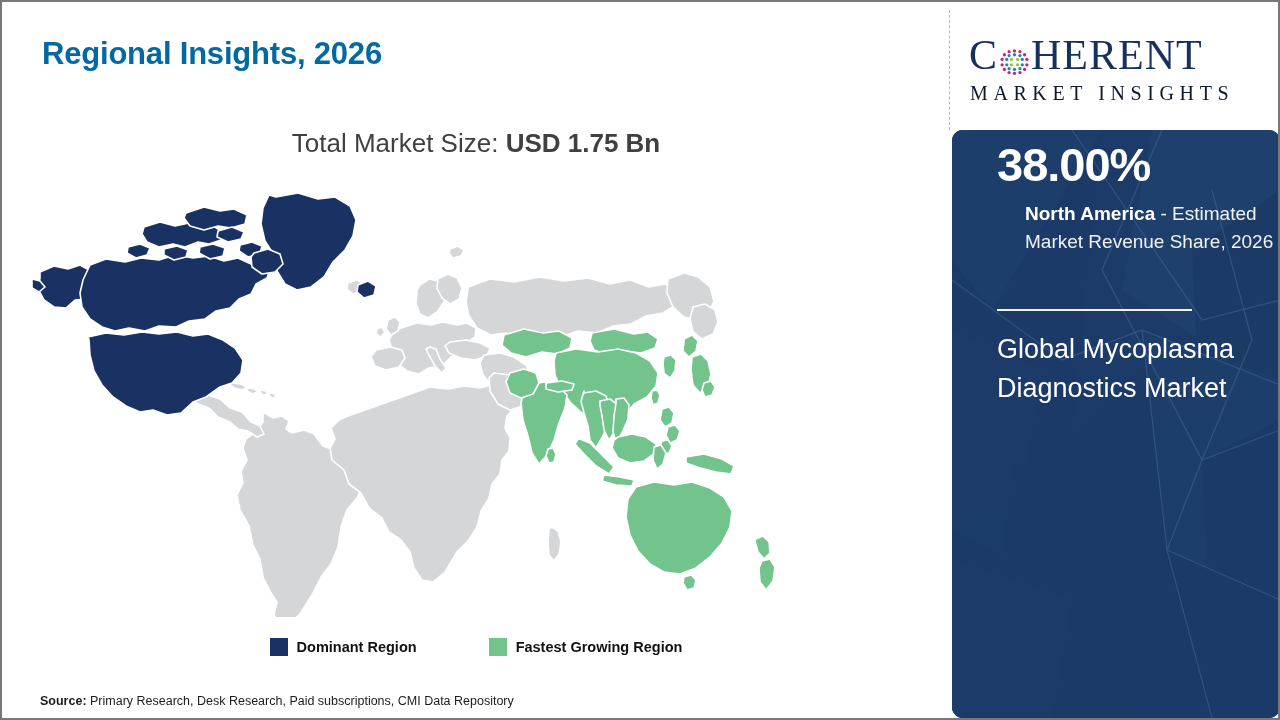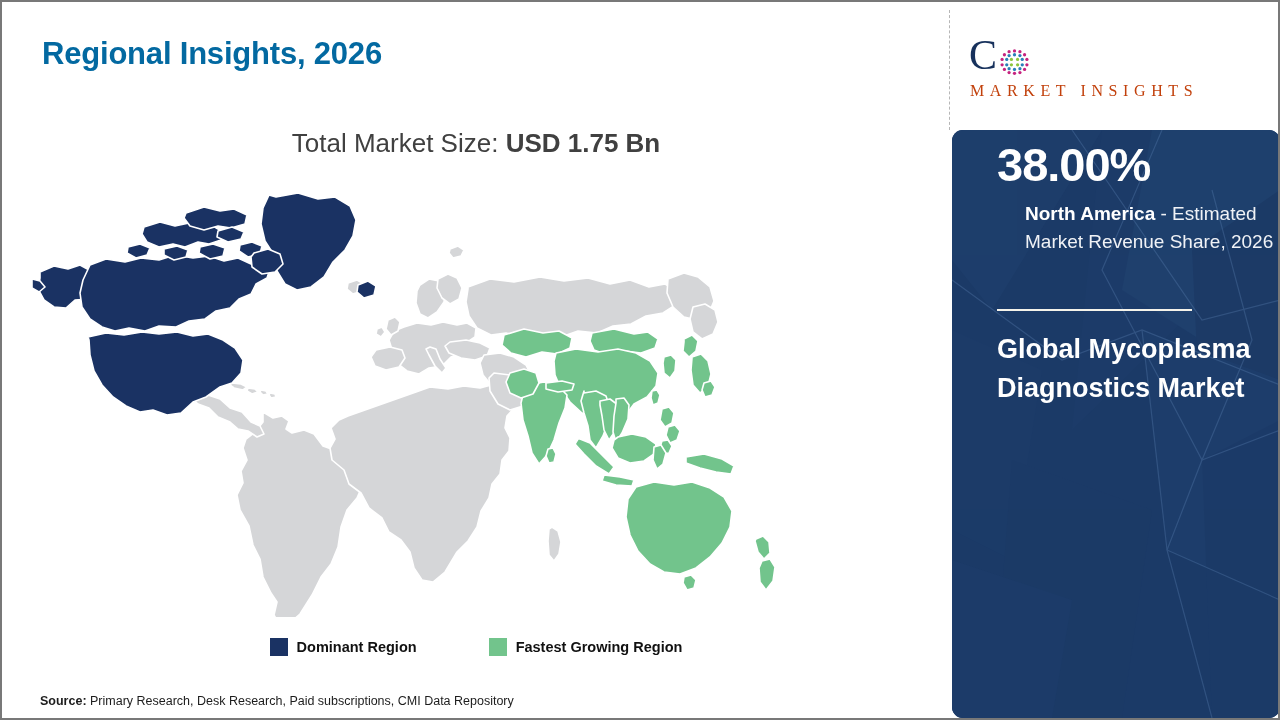--- a/index.html
+++ b/index.html
@@ -71,21 +71,21 @@
     font-family:"Liberation Serif","DejaVu Serif",serif;
     font-size:42px;color:#17315c;letter-spacing:1px;line-height:1;
   }
   #logo-globe{
     display:inline-block;width:31px;height:31px;margin:0 1px 0 1px;
     position:relative;top:3px;
   }
   #logo-sub{
     position:absolute;left:13px;top:66px;
     font-family:"Liberation Serif","DejaVu Serif",serif;
-    font-size:16px;color:#c2410c;letter-spacing:5.6px;white-space:nowrap;
+    font-size:20px;color:#0f172a;letter-spacing:5.6px;white-space:nowrap;
   }
 
   
   #right-panel{
     position:absolute;left:950px;top:128px;width:328px;height:588px;
     background:#1b3a67;
     overflow:hidden;
     border-radius:11px;
   }
   #panel-texture{position:absolute;inset:0;opacity:1;}
@@ -104,21 +104,21 @@
   }
   #stat-desc .region{font-weight:bold;color:#ffffff;}
 
   #panel-divider{
     position:absolute;left:45px;top:179px;width:195px;height:2px;
     background:#f5f3ea;
   }
 
   #report-title{
     position:absolute;left:45px;top:200px;width:262px;
-    font-size:27px;color:#ffffff;line-height:1.46;font-weight:bold;
+    font-size:27px;color:#ffffff;line-height:1.46;font-weight:normal;
   }
 </style>
 </head>
 <body>
 
 <div id="slide">
 
   <div id="left-pane">
 
     <div id="page-title">Regional Insights, 2026</div>
@@ -300,20 +300,21 @@
             <circle cx="33" cy="29" r="2.1" fill="#c6227f"></circle>
             <circle cx="20" cy="29" r="2.1" fill="#2a7fb8"></circle>
             <circle cx="13" cy="28" r="2.1" fill="#2a7fb8"></circle>
             <circle cx="27" cy="28" r="2.1" fill="#2a7fb8"></circle>
             <circle cx="20" cy="34" r="2.1" fill="#c6227f"></circle>
             <circle cx="13" cy="33" r="2.1" fill="#c6227f"></circle>
             <circle cx="27" cy="33" r="2.1" fill="#c6227f"></circle>
           </g>
         </svg>
       </span>
+      <span>HERENT</span>
     </div>
     <div id="logo-sub">MARKET INSIGHTS</div>
   </div>
 
   <div id="right-panel">
     <div id="panel-texture">
       <svg viewBox="0 0 328 588" preserveAspectRatio="none" xmlns="http://www.w3.org/2000/svg">
         <rect x="0" y="0" width="328" height="588" fill="#1b3a67"></rect>
         <g opacity="0.5">
           <path d="M0 0 L150 0 L40 180 L0 130 Z" fill="#20416f"></path>

